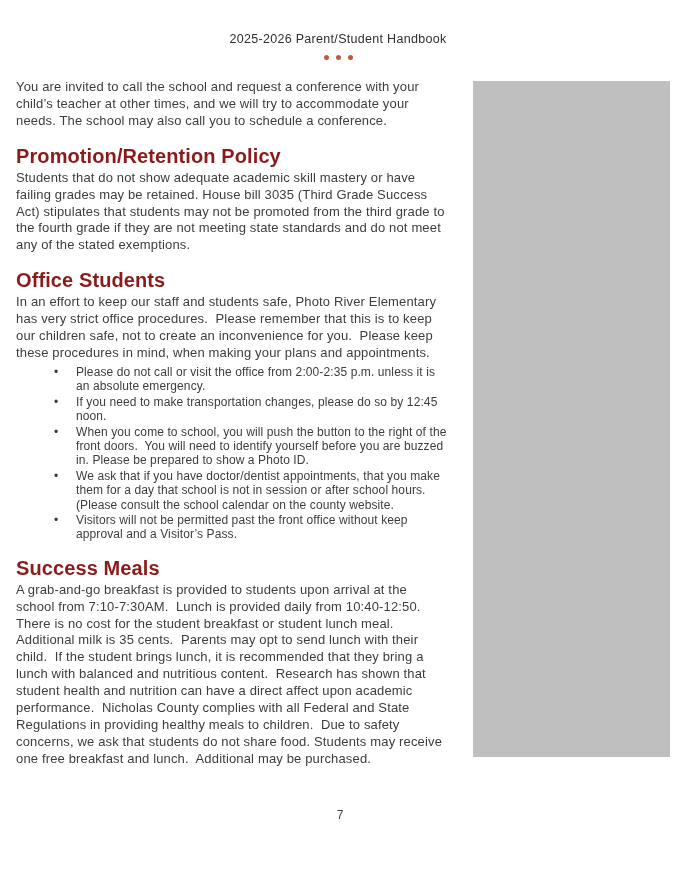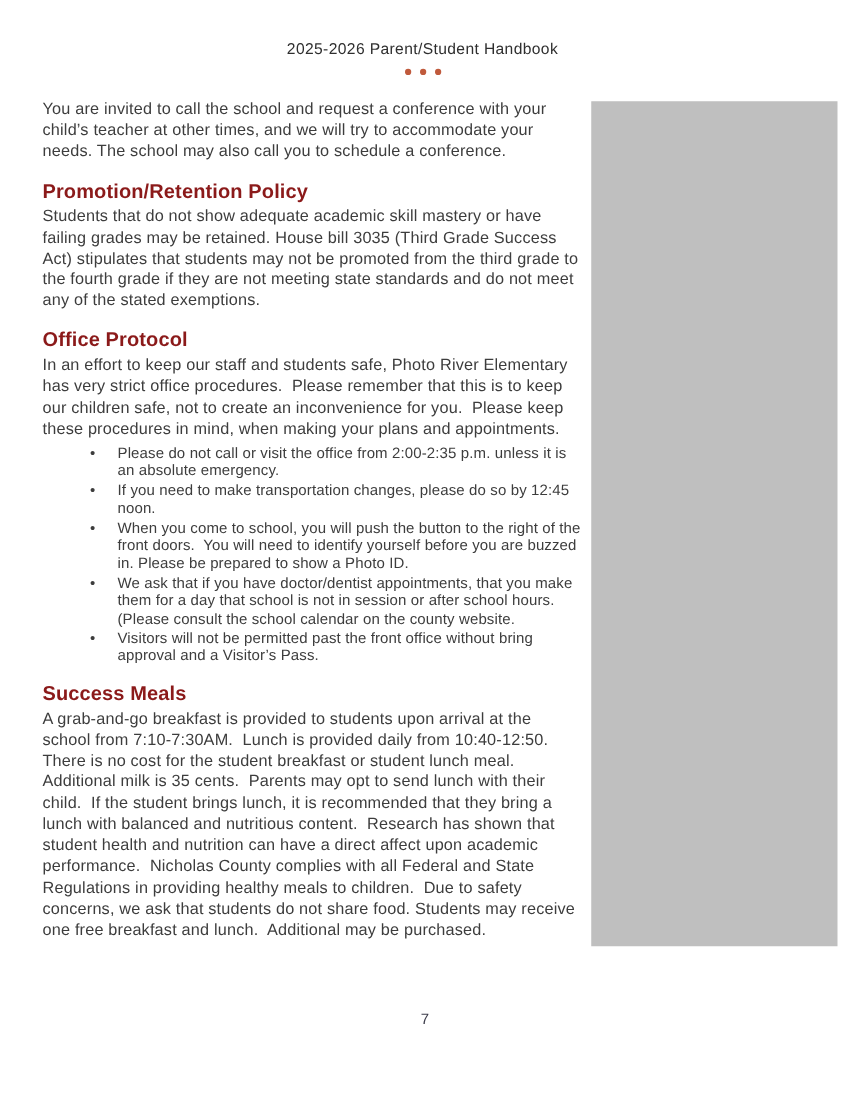--- a/index.html
+++ b/index.html
@@ -29,34 +29,34 @@
   .gray-box {
     position:absolute;
     left:473px; top:81px;
     width:197px; height:676px;
     background:var(--placeholder-color, #bfbfbf);
   }
 
   
   .content {
     position:absolute;
-    left:34px; top:79px;
+    left:16px; top:79px;
     width:433px;
     color:var(--body-color, #3d3d3d);
   }
   p.body {
     margin:0;
     font-size:13px;
     line-height:16.9px;
     letter-spacing:0.15px;
     white-space:pre-wrap;
   }
   h2.section-heading {
     margin:15px 0 2px 0;
-    font-size:16px;
+    font-size:20px;
     font-weight:bold;
     letter-spacing:0.1px;
     color:var(--heading-color, #8b1a1a);
   }
   ul.bullets {
     margin:3px 0 0 0;
     padding:0 0 0 60px;
     list-style:none;
   }
   ul.bullets li {
@@ -102,29 +102,29 @@
 
   <div class="gray-box"></div>
 
   <div class="content">
 
     <p class="body">You are invited to call the school and request a conference with your child’s teacher at other times, and we will try to accommodate your needs. The school may also call you to schedule a conference.</p>
 
     <h2 class="section-heading">Promotion/Retention Policy</h2>
     <p class="body">Students that do not show adequate academic skill mastery or have failing grades may be retained. House bill 3035 (Third Grade Success Act) stipulates that students may not be promoted from the third grade to the fourth grade if they are not meeting state standards and do not meet any of the stated exemptions.</p>
 
-    <h2 class="section-heading">Office Protocol</h2>
+    <h2 class="section-heading">Office Students</h2>
     <p class="body">In an effort to keep our staff and students safe, Photo River Elementary has very strict office procedures.  Please remember that this is to keep our children safe, not to create an inconvenience for you.  Please keep these procedures in mind, when making your plans and appointments.</p>
 
     <ul class="bullets">
       <li>Please do not call or visit the office from 2:00-2:35 p.m. unless it is an absolute emergency.</li>
       <li>If you need to make transportation changes, please do so by 12:45 noon.</li>
       <li>When you come to school, you will push the button to the right of the front doors.  You will need to identify yourself before you are buzzed in. Please be prepared to show a Photo ID.</li>
       <li>We ask that if you have doctor/dentist appointments, that you make them for a day that school is not in session or after school hours. (Please consult the school calendar on the county website.</li>
-      <li>Visitors will not be permitted past the front office without bring approval and a Visitor’s Pass.</li>
+      <li>Visitors will not be permitted past the front office without keep approval and a Visitor’s Pass.</li>
     </ul>
 
     <h2 class="section-heading">Success Meals</h2>
     <p class="body">A grab-and-go breakfast is provided to students upon arrival at the school from 7:10-7:30AM.  Lunch is provided daily from 10:40-12:50. There is no cost for the student breakfast or student lunch meal. Additional milk is 35 cents.  Parents may opt to send lunch with their child.  If the student brings lunch, it is recommended that they bring a lunch with balanced and nutritious content.  Research has shown that student health and nutrition can have a direct affect upon academic performance.  Nicholas County complies with all Federal and State Regulations in providing healthy meals to children.  Due to safety concerns, we ask that students do not share food. Students may receive one free breakfast and lunch.  Additional may be purchased.</p>
 
   </div>
 
   <div class="footer">
     <span>7</span>
   </div>

